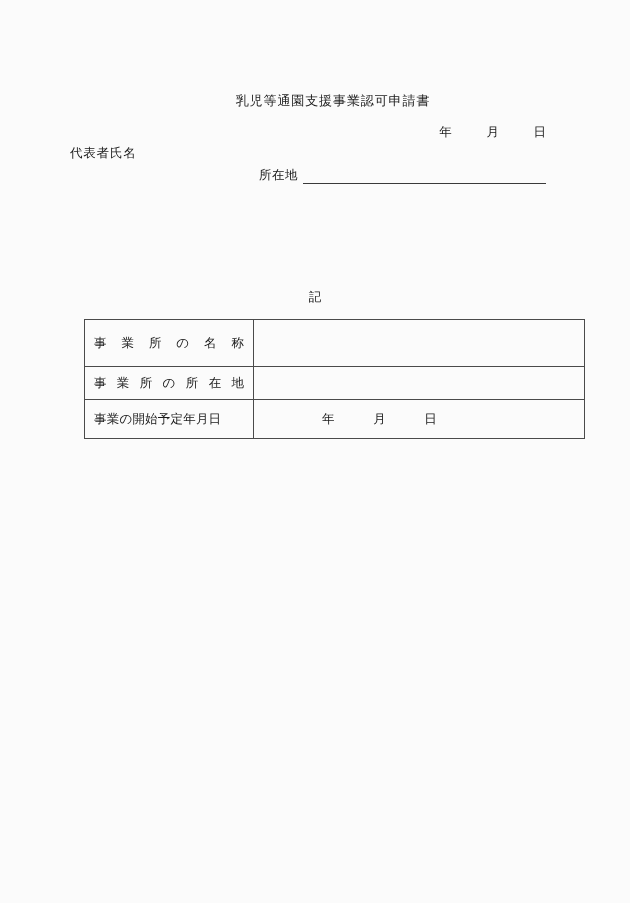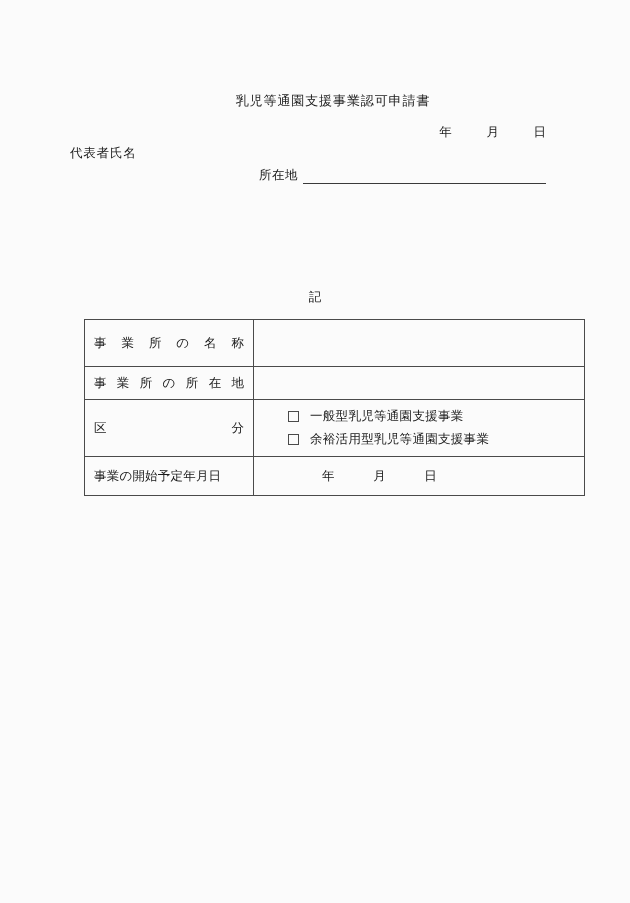--- a/index.html
+++ b/index.html
@@ -242,40 +242,20 @@
 
       <tr class="r-addr">
         <td class="label-cell">
           <span class="lbl-justify">事業所の所在地</span>
         </td>
         <td class="value-cell">
           <span></span>
         </td>
       </tr>
 
-      <tr class="r-kubun">
-        <td class="label-cell">
-          <span class="lbl-justify">区分</span>
-        </td>
-        <td class="value-cell">
-          <div class="check-list">
-
-            <div class="check-item">
-              <span class="check-box"></span>
-              <span class="check-label">一般型乳児等通園支援事業</span>
-            </div>
-
-            <div class="check-item">
-              <span class="check-box"></span>
-              <span class="check-label">余裕活用型乳児等通園支援事業</span>
-            </div>
-
-          </div>
-        </td>
-      </tr>
 
       <tr class="r-date">
         <td class="label-cell">
           <span class="lbl-plain">事業の開始予定年月日</span>
         </td>
         <td class="value-cell">
           <div class="date-cell-inner">
             <span class="unit">年</span>
             <span class="unit">月</span>
             <span class="unit last">日</span>

